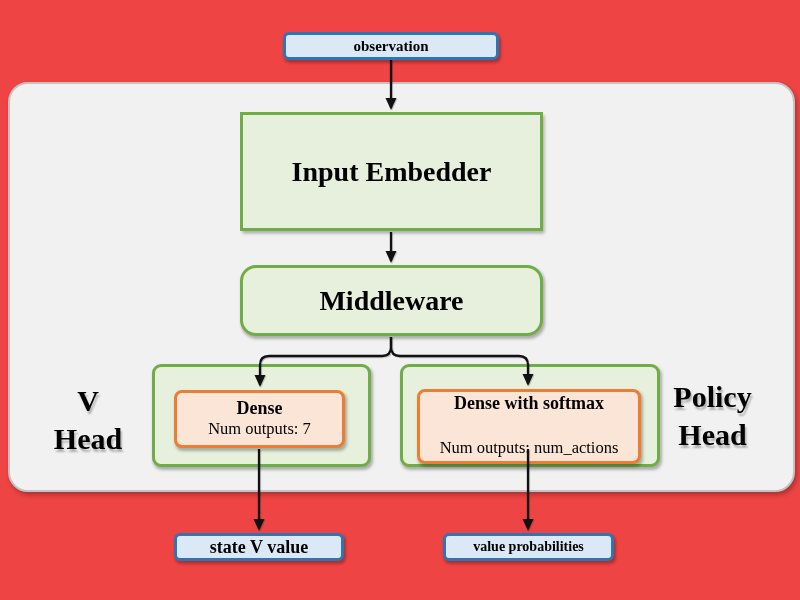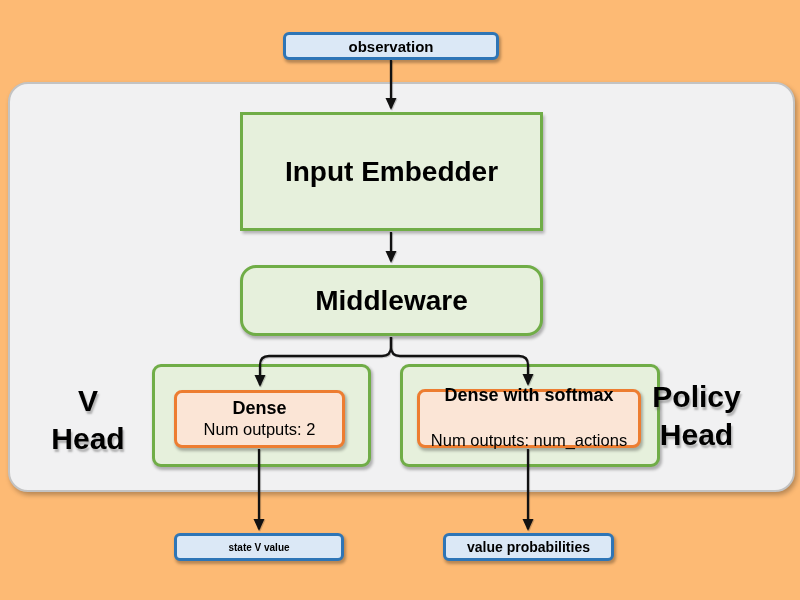--- a/index.html
+++ b/index.html
@@ -1,18 +1,18 @@
 <!DOCTYPE html>
 <html style="--blue-border: #2e75b6; --blue-fill: #dbe8f6; --green-border: #70ad47; --green-fill: #e6f0dc; --orange-border: #ed7d31; --orange-fill: #fbe5d6; --container-fill: #f1f1f2; --container-border: #c3c3c3; --arrow: #111111;"><head>
 <meta charset="utf-8">
 <style>
   html,body{margin:0;padding:0;background:#ffffff;}
   .canvas{
-    position:relative;width:800px;height:600px;background:#fdba74;overflow:hidden;
-    font-family:Liberation Sans, sans-serif;color:#000;
+    position:relative;width:800px;height:600px;background:#ef4444;overflow:hidden;
+    font-family:Liberation Serif, serif;color:#000;
   }
   .container{
     position:absolute;left:8px;top:82px;width:787px;height:410px;box-sizing:border-box;
     background:var(--container-fill,#f1f1f2);
     border:2px solid var(--container-border,#c3c3c3);
     border-radius:20px;
     box-shadow:2px 3px 5px rgba(0,0,0,0.28);
   }
   .node{
     position:absolute;box-sizing:border-box;display:flex;flex-direction:column;
@@ -33,31 +33,31 @@
     background:var(--orange-fill,#fbe5d6);
     border:3px solid var(--orange-border,#ed7d31);
     border-radius:8px;
   }
   .obs{left:283px;top:32px;width:216px;height:28px;}
   .embedder{left:240px;top:112px;width:303px;height:119px;font-size:28px;border-radius:0;}
   .middleware{left:240px;top:265px;width:303px;height:71px;font-size:28px;border-radius:16px;}
   .vbox{left:152px;top:364px;width:219px;height:103px;border-radius:9px;}
   .pbox{left:400px;top:364px;width:260px;height:103px;border-radius:9px;}
   .vdense{left:174px;top:390px;width:171px;height:58px;}
-  .pdense{left:417px;top:389px;width:224px;height:59px;gap:24px;}
+  .pdense{left:417px;top:389px;width:224px;height:75px;gap:24px;}
   .dense-title{font-weight:bold;font-size:18px;line-height:19px;text-align:center;}
   .dense-sub{font-weight:normal;font-size:16.5px;line-height:22px;}
-  .sval{left:174px;top:533px;width:170px;height:28px;font-size:10px;}
+  .sval{left:174px;top:533px;width:170px;height:28px;font-size:18px;}
   .aprob{left:443px;top:533px;width:171px;height:28px;font-size:14px;}
   .headlabel{
     position:absolute;text-align:center;font-weight:bold;font-size:30px;line-height:38px;
     text-shadow:1.5px 2.5px 2px rgba(100,100,100,0.45);
   }
   .vlabel{left:26px;top:382px;width:124px;}
-  .plabel{left:624px;top:378px;width:145px;}
+  .plabel{left:640px;top:378px;width:145px;}
   .arrows{position:absolute;left:0;top:0;width:800px;height:600px;pointer-events:none;
     filter:drop-shadow(1px 1.5px 0.5px rgba(0,0,0,0.18));}
   .arrows path{stroke:var(--arrow,#111);stroke-width:2.3;fill:none;}
   .arrows .head{fill:var(--arrow,#111);stroke:none;}
 </style>
 </head>
 <body>
 
 <div class="canvas">
 
@@ -73,21 +73,21 @@
 
   <div class="node green middleware">
     <span>Middleware</span>
   </div>
 
   <div class="node green vbox"></div>
   <div class="node green pbox"></div>
 
   <div class="node orange vdense">
     <span class="dense-title">Dense</span>
-    <span class="dense-sub">Num outputs: 2</span>
+    <span class="dense-sub">Num outputs: 7</span>
   </div>
 
   <div class="node orange pdense">
     <span class="dense-title">Dense with softmax</span>
     <span class="dense-sub">Num outputs: num_actions</span>
   </div>
 
   <div class="headlabel vlabel">
     <div>V</div>
     <div>Head</div>

